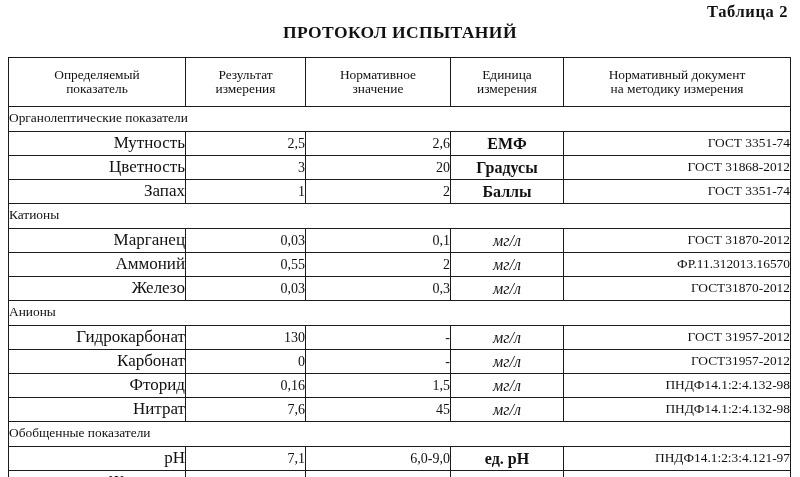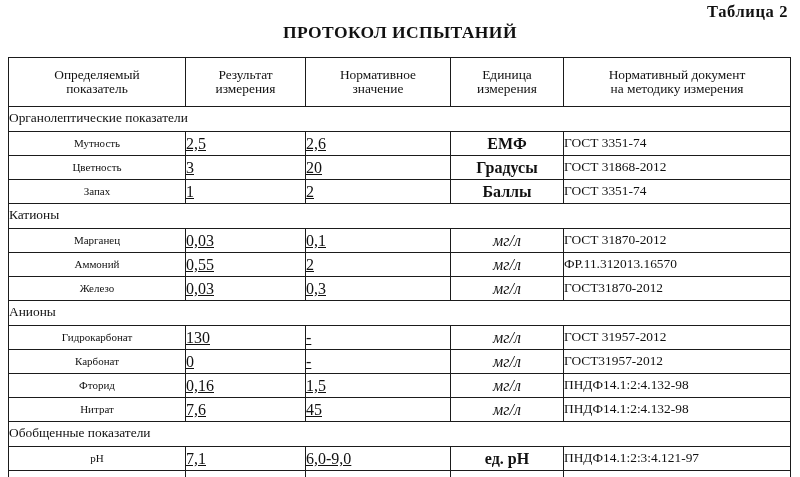--- a/index.html
+++ b/index.html
@@ -85,40 +85,39 @@
   
   tr.section td {
     height: 21px;
     font-size: 13.4px;
     padding: 1px 0 2px 0;
   }
 
   
   tr.data td { height: 23px; }
   td.name {
-    text-align: center;
+    text-align: right;
     padding-left: 6px;
-    font-size: 11px;
+    font-size: 17px;
   }
   td.result, td.norm {
-    text-align: left;
-    font-size: 16px;
-    text-decoration: underline;
+    text-align: right;
+    font-size: 14px;
   }
   td.unit {
     text-align: center;
     font-size: 16px;
     font-weight: bold;
   }
   td.unit.ital {
     font-style: italic;
     font-weight: normal;
   }
   td.doc {
-    text-align: left;
+    text-align: right;
     padding-left: 7px;
     font-size: 13.4px;
   }
 </style>
 </head>
 <body>
 
 <div id="page">
 
   <div class="table-number">Таблица  2</div>

